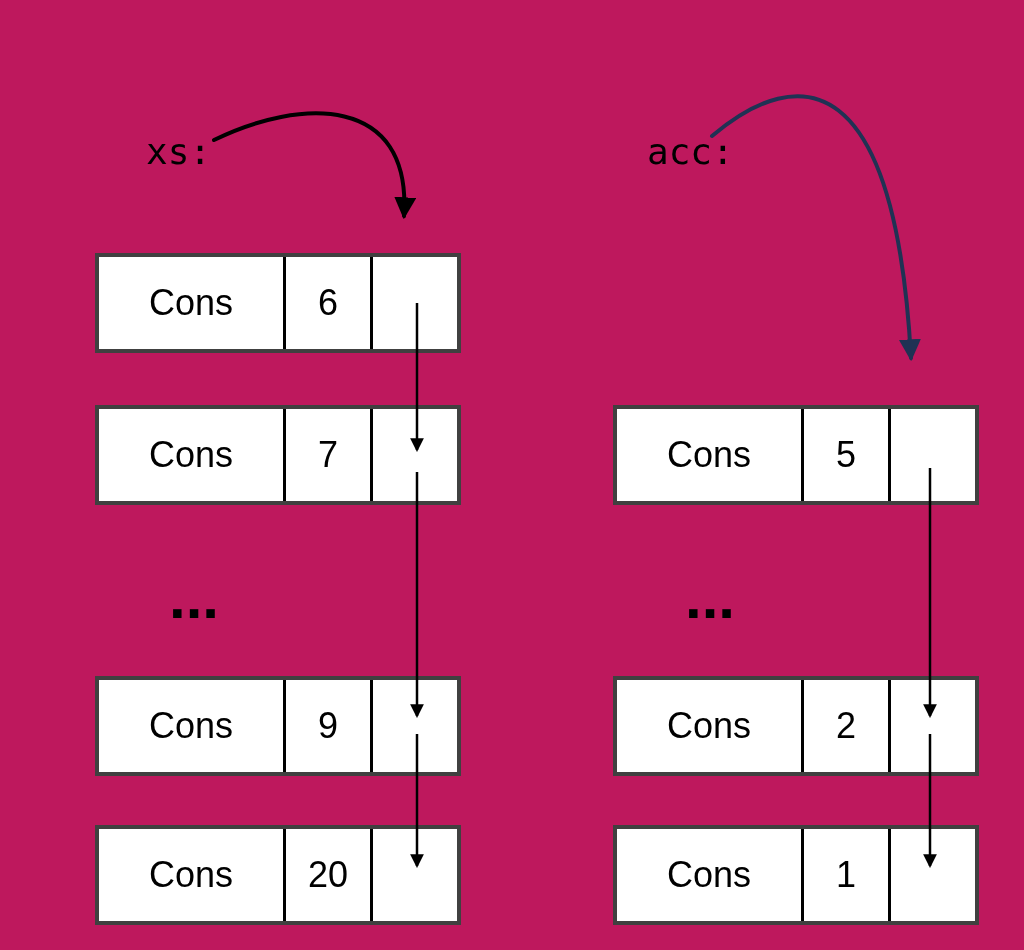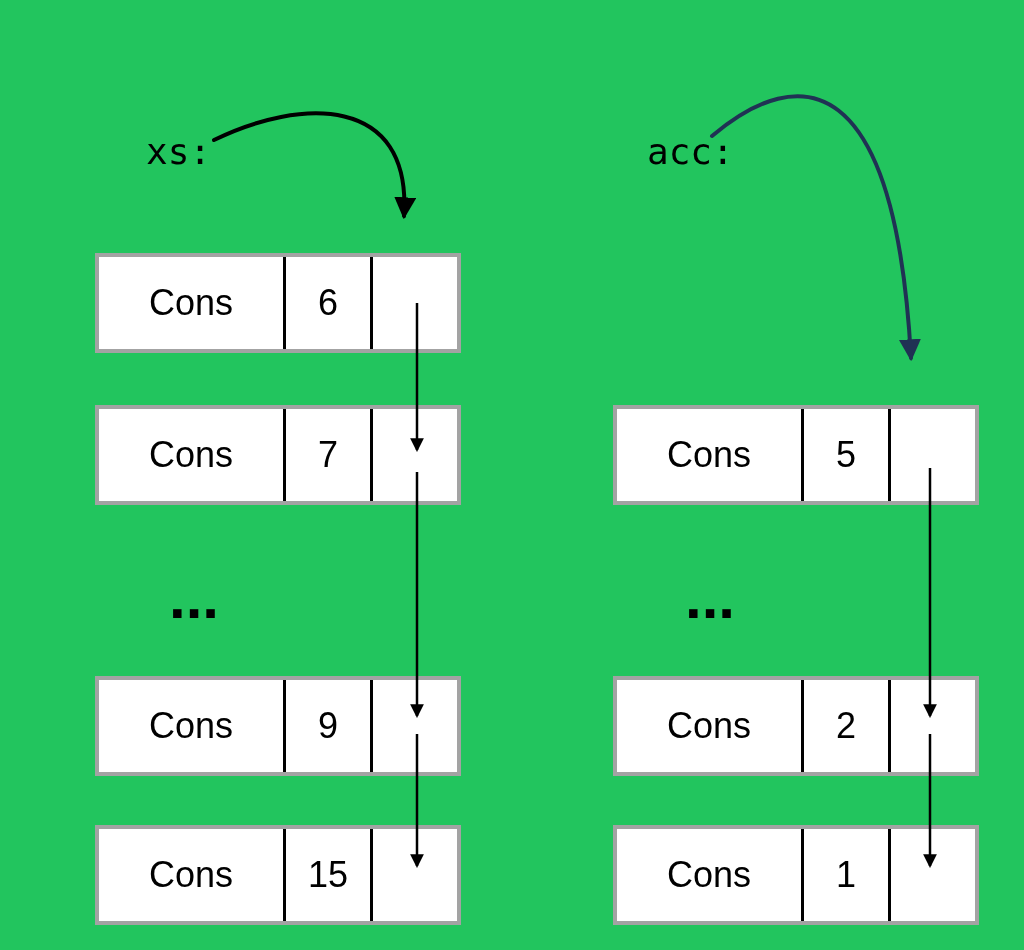--- a/index.html
+++ b/index.html
@@ -4,21 +4,21 @@
 <style>
   html, body {
     margin: 0;
     padding: 0;
     background: #ffffff;
   }
   .canvas {
     position: relative;
     width: 1024px;
     height: 950px;
-    background: #22c55e;
+    background: #be185d;
     overflow: hidden;
     font-family: "Liberation Sans", sans-serif;
     color: #000000;
   }
   .arrow-layer {
     position: absolute;
     left: 0;
     top: 0;
     width: 1024px;
     height: 950px;
@@ -32,21 +32,21 @@
     line-height: 1;
     font-weight: 500;
     white-space: nowrap;
     z-index: 2;
   }
   .cons-box {
     position: absolute;
     width: 366px;
     height: 100px;
     box-sizing: border-box;
-    border: 4px solid #a3a3a3;
+    border: 4px solid #404040;
     background: #ffffff;
     display: flex;
     z-index: 1;
   }
   .cell {
     display: flex;
     align-items: center;
     justify-content: center;
     box-sizing: border-box;
     font-size: 36px;
@@ -96,21 +96,21 @@
   <div class="ellipsis" style="left:144px; top:568px;">...</div>
 
   <div class="cons-box col-xs row-3">
     <div class="cell tag">Cons</div>
     <div class="cell val">9</div>
     <div class="cell ptr"></div>
   </div>
 
   <div class="cons-box col-xs row-4">
     <div class="cell tag">Cons</div>
-    <div class="cell val">15</div>
+    <div class="cell val">20</div>
     <div class="cell ptr"></div>
   </div>
 
   <div class="cons-box col-acc row-2">
     <div class="cell tag">Cons</div>
     <div class="cell val">5</div>
     <div class="cell ptr"></div>
   </div>
 
   <div class="ellipsis" style="left:660px; top:568px;">...</div>

